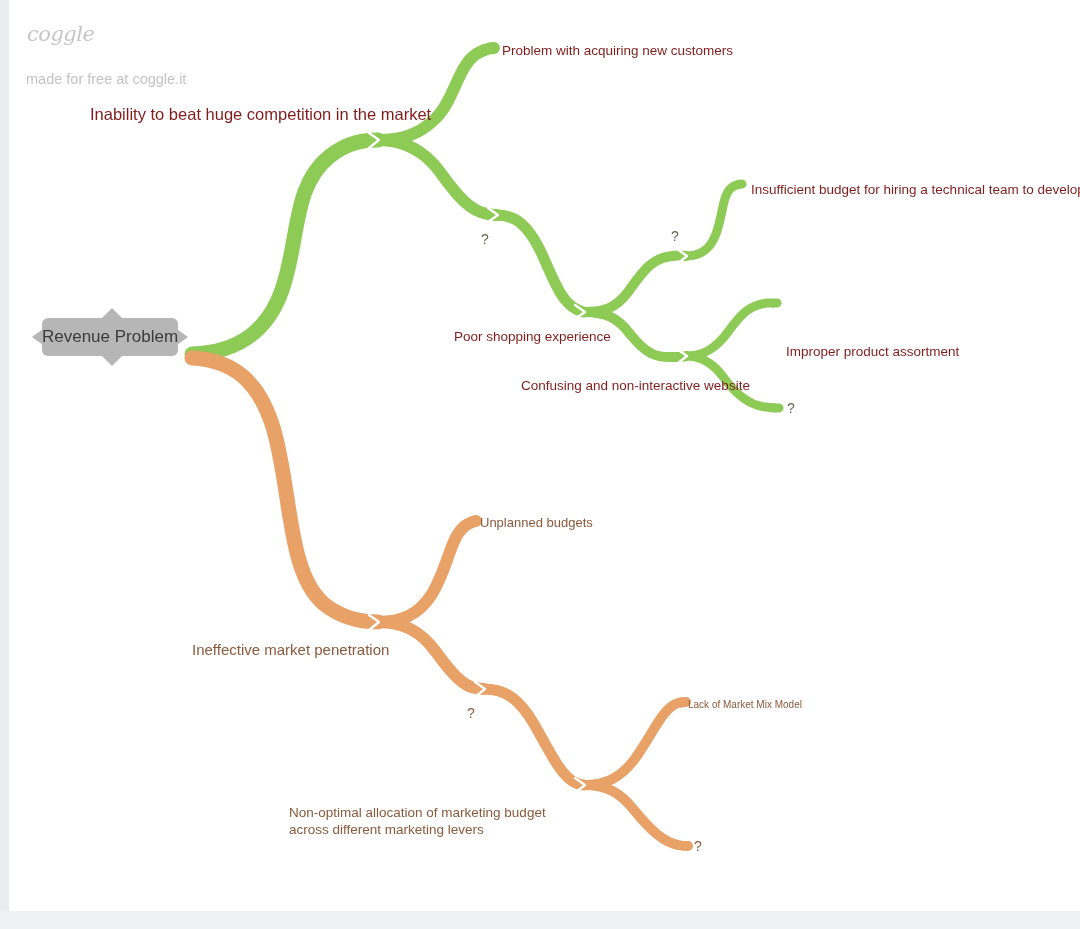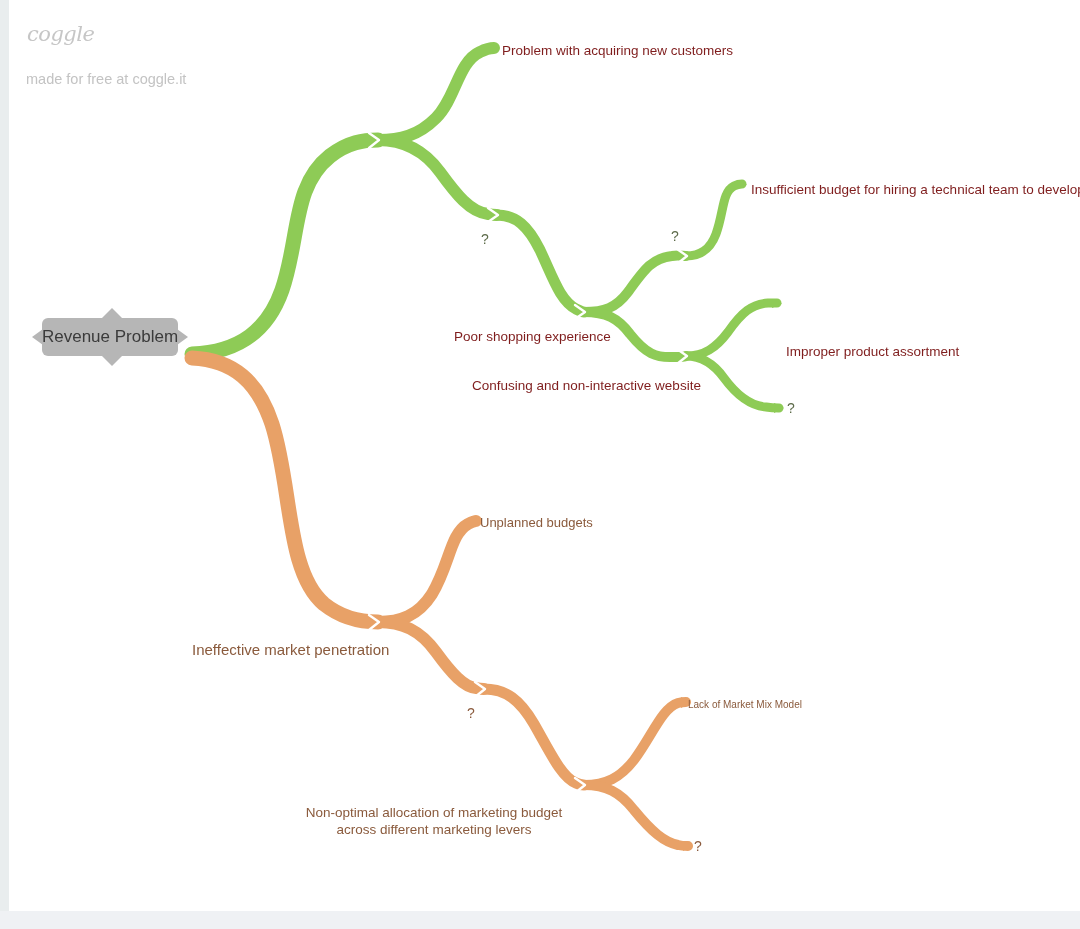--- a/index.html
+++ b/index.html
@@ -193,44 +193,45 @@
   <div class="root-node">
     <div class="nub nub-left"></div>
     <div class="nub nub-right"></div>
     <div class="nub nub-top"></div>
     <div class="nub nub-bottom"></div>
     <div class="root-box">
       <span class="root-text">Revenue Problem</span>
     </div>
   </div>
 
+  <div class="node-label green-txt" style="left:90px; top:104px; font-size:16.5px;">Inability to beat huge competition in the market</div>
 
   <div class="node-label green-txt" style="left:502px; top:42px; font-size:13.5px;">Problem with acquiring new customers</div>
 
   <div class="node-label q-green" style="left:481px; top:231px; font-size:14px;">?</div>
 
   <div class="node-label green-txt" style="left:454px; top:328px; font-size:13.5px;">Poor shopping experience</div>
 
   <div class="node-label q-green" style="left:671px; top:228px; font-size:14px;">?</div>
 
   <div class="node-label green-txt" style="left:751px; top:181px; font-size:13.5px;">Insufficient budget for hiring a technical team to develop an app</div>
 
-  <div class="node-label green-txt" style="left:472px; top:377px; font-size:13.5px;">Confusing and non-interactive website</div>
+  <div class="node-label green-txt" style="left:521px; top:377px; font-size:13.5px;">Confusing and non-interactive website</div>
 
   <div class="node-label green-txt" style="left:786px; top:299px; font-size:13.5px;margin-top:44px;">Improper product assortment</div>
 
   <div class="node-label q-green" style="left:787px; top:400px; font-size:14px;">?</div>
 
   <div class="node-label orange-txt" style="left:192px; top:641px; font-size:15px;">Ineffective market penetration</div>
 
   <div class="node-label orange-txt" style="left:480px; top:515px; font-size:13px;">Unplanned budgets</div>
 
   <div class="node-label q-orange" style="left:467px; top:705px; font-size:14px;">?</div>
 
-  <div class="node-label orange-txt wrap" style="left:289px; top:804px; width:290px; font-size:13.5px; text-align:center;">
+  <div class="node-label orange-txt wrap" style="left:289px; top:804px; width:290px; font-size:13.5px; text-align:left;">
     <span>Non-optimal allocation of marketing budget across different</span>
     <span>marketing levers</span>
   </div>
 
   <div class="node-label orange-txt" style="left:688px; top:699px; font-size:10px;">Lack of Market Mix Model</div>
 
   <div class="node-label q-orange" style="left:694px; top:838px; font-size:14px;">?</div>
 
 </div>
 

